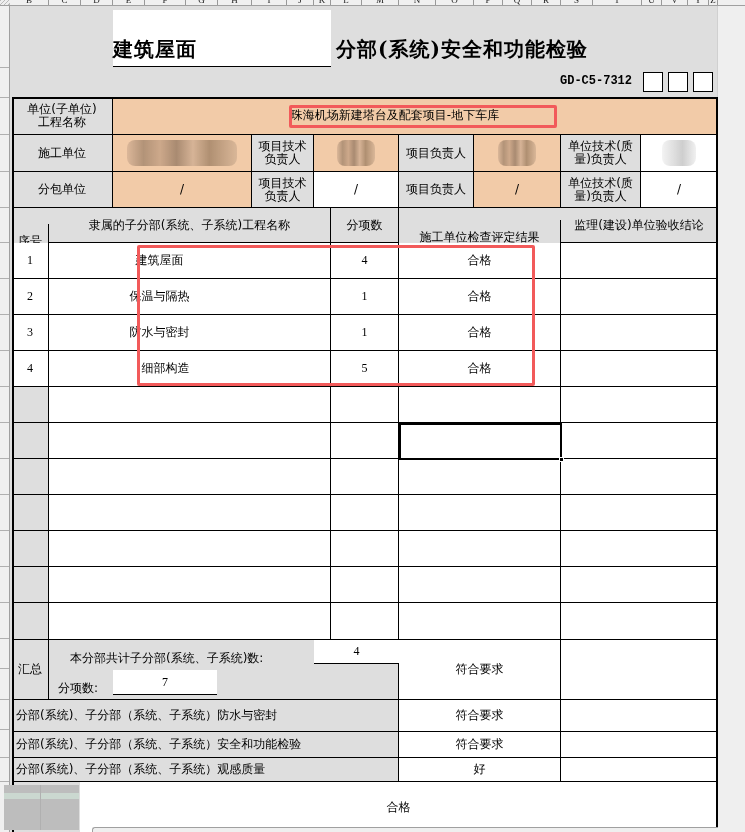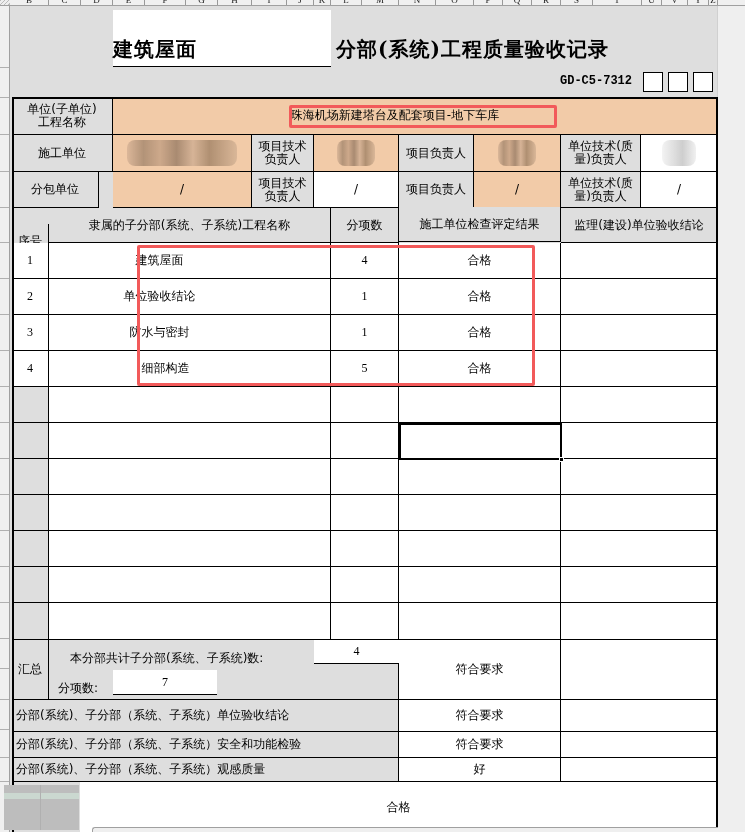--- a/index.html
+++ b/index.html
@@ -104,21 +104,21 @@
   <div class="rh" style="top:694px;height:30px"></div>
   <div class="rh" style="top:724px;height:28px"></div>
   <div class="rh" style="top:752px;height:24px"></div>
 </div>
 
 <div class="sheet"></div>
 <div class="right-pane"></div>
 
 <div class="title-white"></div>
 <div class="title-left">建筑屋面</div>
-<div class="title-right">分部(系统)工程质量验收记录</div>
+<div class="title-right">分部(系统)安全和功能检验</div>
 
 <div class="code-label">GD-C5-7312</div>
 <div class="code-box" style="left:643px"></div>
 <div class="code-box" style="left:668px"></div>
 <div class="code-box" style="left:693px"></div>
 
 <div class="cell gray" style="left:12px;top:97px;width:101px;height:38px;white-space:pre">单位(子单位)
 工程名称</div>
 <div class="cell peach" style="left:113px;top:97px;width:605px;height:38px">
   <span style="margin-left:-40px">珠海机场新建塔台及配套项目-地下车库</span>
@@ -136,50 +136,50 @@
 <div class="cell gray" style="left:399px;top:135px;width:75px;height:37px">项目负责人</div>
 <div class="cell peach" style="left:474px;top:135px;width:87px;height:37px">
   <div class="blur small"></div>
 </div>
 <div class="cell gray" style="left:561px;top:135px;width:80px;height:37px;white-space:pre">单位技术(质
 量)负责人</div>
 <div class="cell white" style="left:641px;top:135px;width:77px;height:37px">
   <div class="blur small light"></div>
 </div>
 
-<div class="cell gray" style="left:12px;top:172px;width:87px;height:36px">分包单位</div>
+<div class="cell gray" style="left:12px;top:172px;width:101px;height:36px">分包单位</div>
 <div class="cell peach" style="left:113px;top:172px;width:139px;height:36px">/</div>
 <div class="cell gray" style="left:252px;top:172px;width:62px;height:36px;white-space:pre">项目技术
 负责人</div>
 <div class="cell white" style="left:314px;top:172px;width:85px;height:36px">/</div>
 <div class="cell gray" style="left:399px;top:172px;width:75px;height:36px">项目负责人</div>
 <div class="cell peach" style="left:474px;top:172px;width:87px;height:36px">/</div>
 <div class="cell gray" style="left:561px;top:172px;width:80px;height:36px;white-space:pre">单位技术(质
 量)负责人</div>
 <div class="cell white" style="left:641px;top:172px;width:77px;height:36px">/</div>
 
 <div class="cell gray" style="left:12px;top:224px;width:37px;height:35px">序号</div>
 <div class="cell gray" style="left:49px;top:208px;width:282px;height:35px">隶属的子分部(系统、子系统)工程名称</div>
 <div class="cell gray" style="left:331px;top:208px;width:68px;height:35px">分项数</div>
-<div class="cell gray" style="left:399px;top:207px;width:162px;height:35px">施工单位检查评定结果</div>
+<div class="cell gray" style="left:399px;top:220px;width:162px;height:35px">施工单位检查评定结果</div>
 <div class="cell gray" style="left:561px;top:208px;width:157px;height:35px">监理(建设)单位验收结论</div>
 
 <div>
 
   <div class="cell white serif-num" style="left:12px;top:243px;width:37px;height:36px">1</div>
   <div class="cell white" style="left:49px;top:243px;width:282px;height:36px">
       <span style="margin-left:-60px">建筑屋面</span>
     </div>
   <div class="cell white serif-num" style="left:331px;top:243px;width:68px;height:36px">4</div>
   <div class="cell white" style="left:399px;top:243px;width:162px;height:36px">合格</div>
   <div class="cell white" style="left:561px;top:243px;width:157px;height:36px"></div>
 
   <div class="cell white serif-num" style="left:12px;top:279px;width:37px;height:36px">2</div>
   <div class="cell white" style="left:49px;top:279px;width:282px;height:36px">
-      <span style="margin-left:-60px">单位验收结论</span>
+      <span style="margin-left:-60px">保温与隔热</span>
     </div>
   <div class="cell white serif-num" style="left:331px;top:279px;width:68px;height:36px">1</div>
   <div class="cell white" style="left:399px;top:279px;width:162px;height:36px">合格</div>
   <div class="cell white" style="left:561px;top:279px;width:157px;height:36px"></div>
 
   <div class="cell white serif-num" style="left:12px;top:315px;width:37px;height:36px">3</div>
   <div class="cell white" style="left:49px;top:315px;width:282px;height:36px">
       <span style="margin-left:-60px">防水与密封</span>
     </div>
   <div class="cell white serif-num" style="left:331px;top:315px;width:68px;height:36px">1</div>
@@ -242,21 +242,21 @@
 
 <div class="cell gray" style="left:12px;top:640px;width:37px;height:60px">汇总</div>
 <div class="cell gray" style="left:49px;top:640px;width:350px;height:60px;border-right:1px solid #000"></div>
 <div style="position:absolute;left:70px;top:650px;font-size:12px;">本分部共计子分部(系统、子系统)数:</div>
 <div class="sum-line-input" style="left:314px;top:640px;width:85px;height:24px">4</div>
 <div style="position:absolute;left:58px;top:680px;font-size:12px;">分项数:</div>
 <div class="sum-line-input" style="left:113px;top:670px;width:104px;height:25px">7</div>
 <div class="cell white" style="left:399px;top:640px;width:162px;height:60px">符合要求</div>
 <div class="cell white" style="left:561px;top:640px;width:157px;height:60px"></div>
 
-<div class="cell gray left-align" style="left:12px;top:700px;width:387px;height:32px">分部(系统)、子分部（系统、子系统）单位验收结论</div>
+<div class="cell gray left-align" style="left:12px;top:700px;width:387px;height:32px">分部(系统)、子分部（系统、子系统）防水与密封</div>
 <div class="cell white" style="left:399px;top:700px;width:162px;height:32px">符合要求</div>
 <div class="cell white" style="left:561px;top:700px;width:157px;height:32px"></div>
 
 <div class="cell gray left-align" style="left:12px;top:732px;width:387px;height:26px">分部(系统)、子分部（系统、子系统）安全和功能检验</div>
 <div class="cell white" style="left:399px;top:732px;width:162px;height:26px">符合要求</div>
 <div class="cell white" style="left:561px;top:732px;width:157px;height:26px"></div>
 
 <div class="cell gray left-align" style="left:12px;top:758px;width:387px;height:24px">分部(系统)、子分部（系统、子系统）观感质量</div>
 <div class="cell white" style="left:399px;top:758px;width:162px;height:24px">好</div>
 <div class="cell white" style="left:561px;top:758px;width:157px;height:24px"></div>

